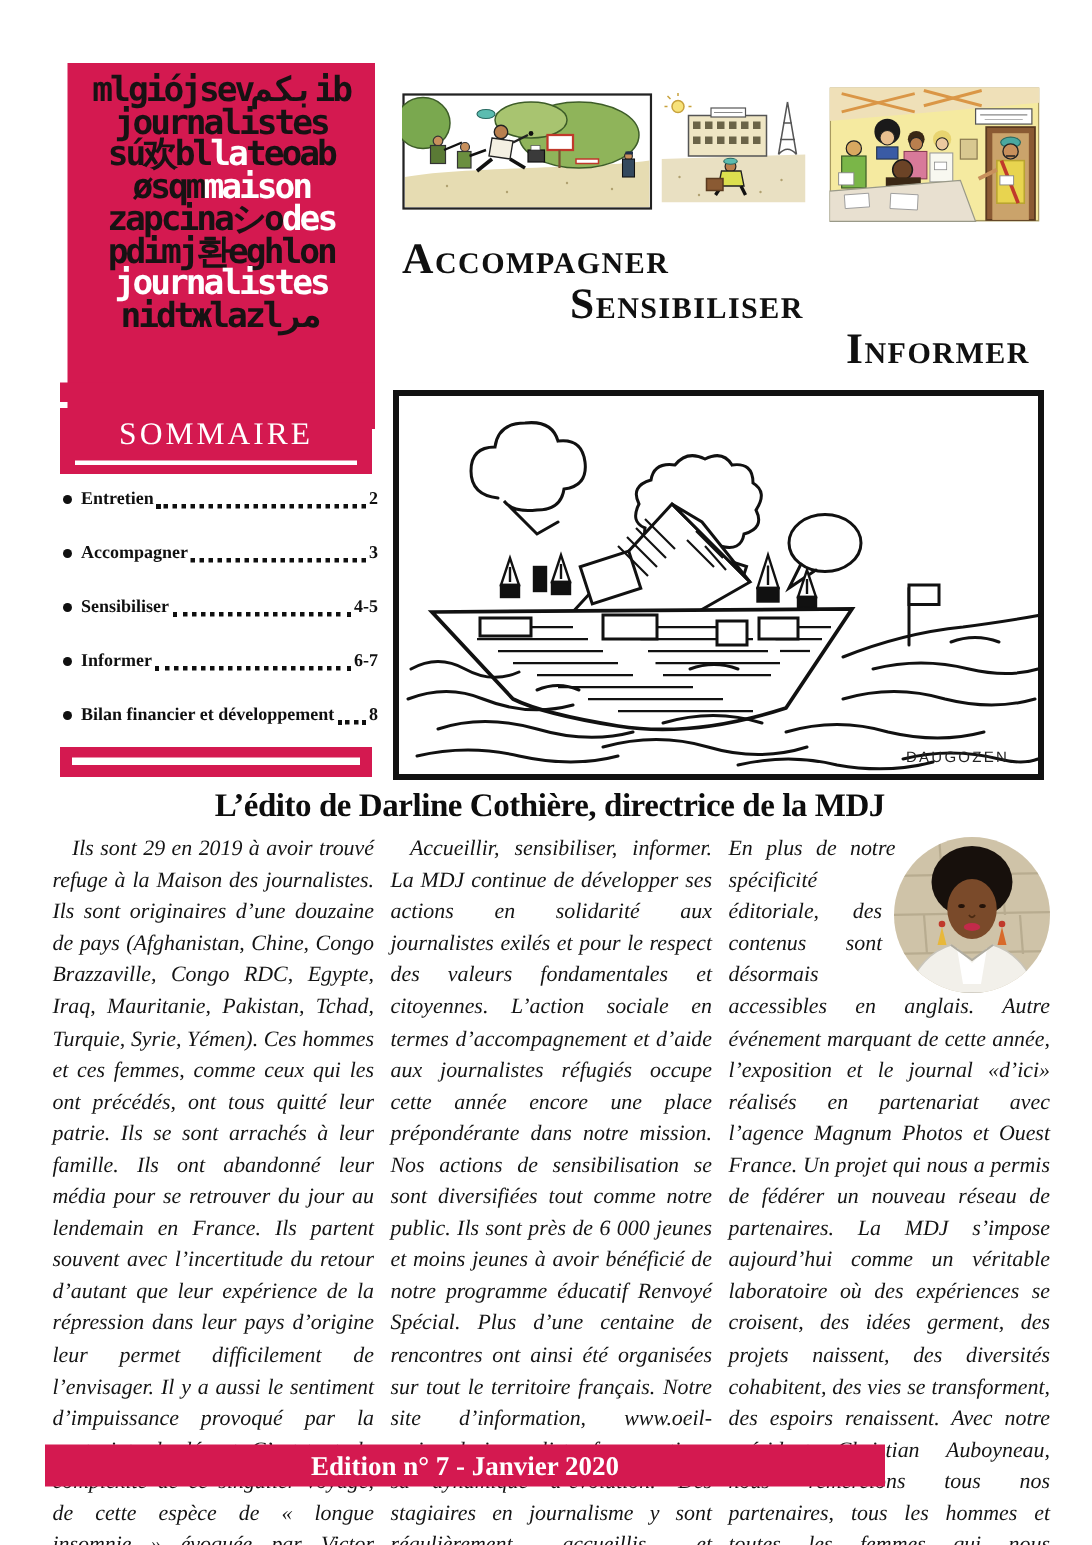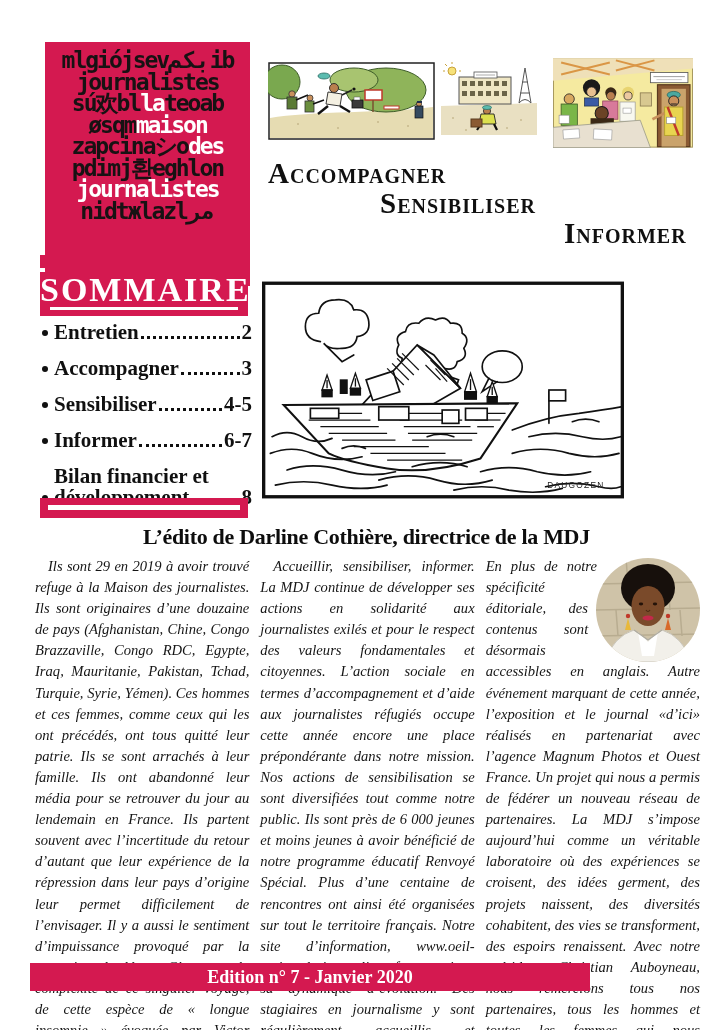--- a/index.html
+++ b/index.html
@@ -28,36 +28,36 @@
     font-variant:small-caps;font-size:29px;line-height:30px;color:#101010;
     letter-spacing:1px;white-space:nowrap;}
   .s1{left:6px;top:116px;}
   .s2{left:118px;top:146px;}
   .s3{left:302px;top:176px;}
 
   
   .bar-top{position:absolute;left:40px;top:255px;width:208px;height:13px;background:var(--accent);}
   .sommaire-box{position:absolute;left:40px;top:272px;width:208px;height:44px;
     background:var(--accent);text-align:center;padding-top:1px;}
-  .sommaire-title{font-family:"Liberation Serif",serif;font-weight:bold;color:#fff;
-    font-size:34px;line-height:33px;letter-spacing:2px;}
+  .sommaire-title{font-family:"Liberation Serif",serif;font-weight:normal;color:#fff;
+    font-size:21px;line-height:33px;letter-spacing:2px;}
   .sommaire-rule{height:3px;background:#fff;margin:1px 10px 0 10px;}
   .toc{position:absolute;left:40px;top:322px;width:212px;list-style:none;}
   .toc li{display:flex;align-items:flex-end;margin-bottom:15px;
-    font-family:"Liberation Serif",serif;font-weight:bold;font-size:21px;line-height:21px;color:#101010;}
+    font-family:"Liberation Serif",serif;font-weight:bold;font-size:12px;line-height:21px;color:#101010;}
   .bullet{flex:0 0 auto;width:6px;height:6px;border-radius:50%;background:#101010;
     margin:0 6px 7px 2px;}
   .toc .label{flex:0 1 auto;}
   .leader{flex:1 1 8px;border-bottom:3px dotted #101010;margin:0 2px 4px 2px;min-width:8px;}
   .pageno{flex:0 0 auto;}
   .bar-bottom{position:absolute;left:40px;top:498px;width:208px;height:20px;background:var(--accent);}
   .bar-bottom::after{content:"";position:absolute;left:8px;right:8px;top:7px;height:5px;background:#fff;}
 
   
-  .ship-box{position:absolute;left:262px;top:260px;width:362px;height:260px;}
+  .ship-box{position:absolute;left:262px;top:260px;width:434px;height:260px;}
   .ship-box svg{display:block;width:100%;height:100%;}
 
   
   .edito-title{position:absolute;left:35px;top:521px;width:663px;text-align:center;
     font-family:"Liberation Serif",serif;font-weight:bold;font-size:22px;line-height:32px;
     letter-spacing:-0.3px;color:#0d0d0d;}
   .cols{position:absolute;left:35px;top:556px;width:665px;height:426px;display:flex;gap:11px;}
   .col{flex:1 1 0;font-family:"Liberation Serif",serif;font-style:italic;
     font-size:14.6px;line-height:21.1px;text-align:justify;color:#141414;
     hyphens:auto;-webkit-hyphens:auto;}

